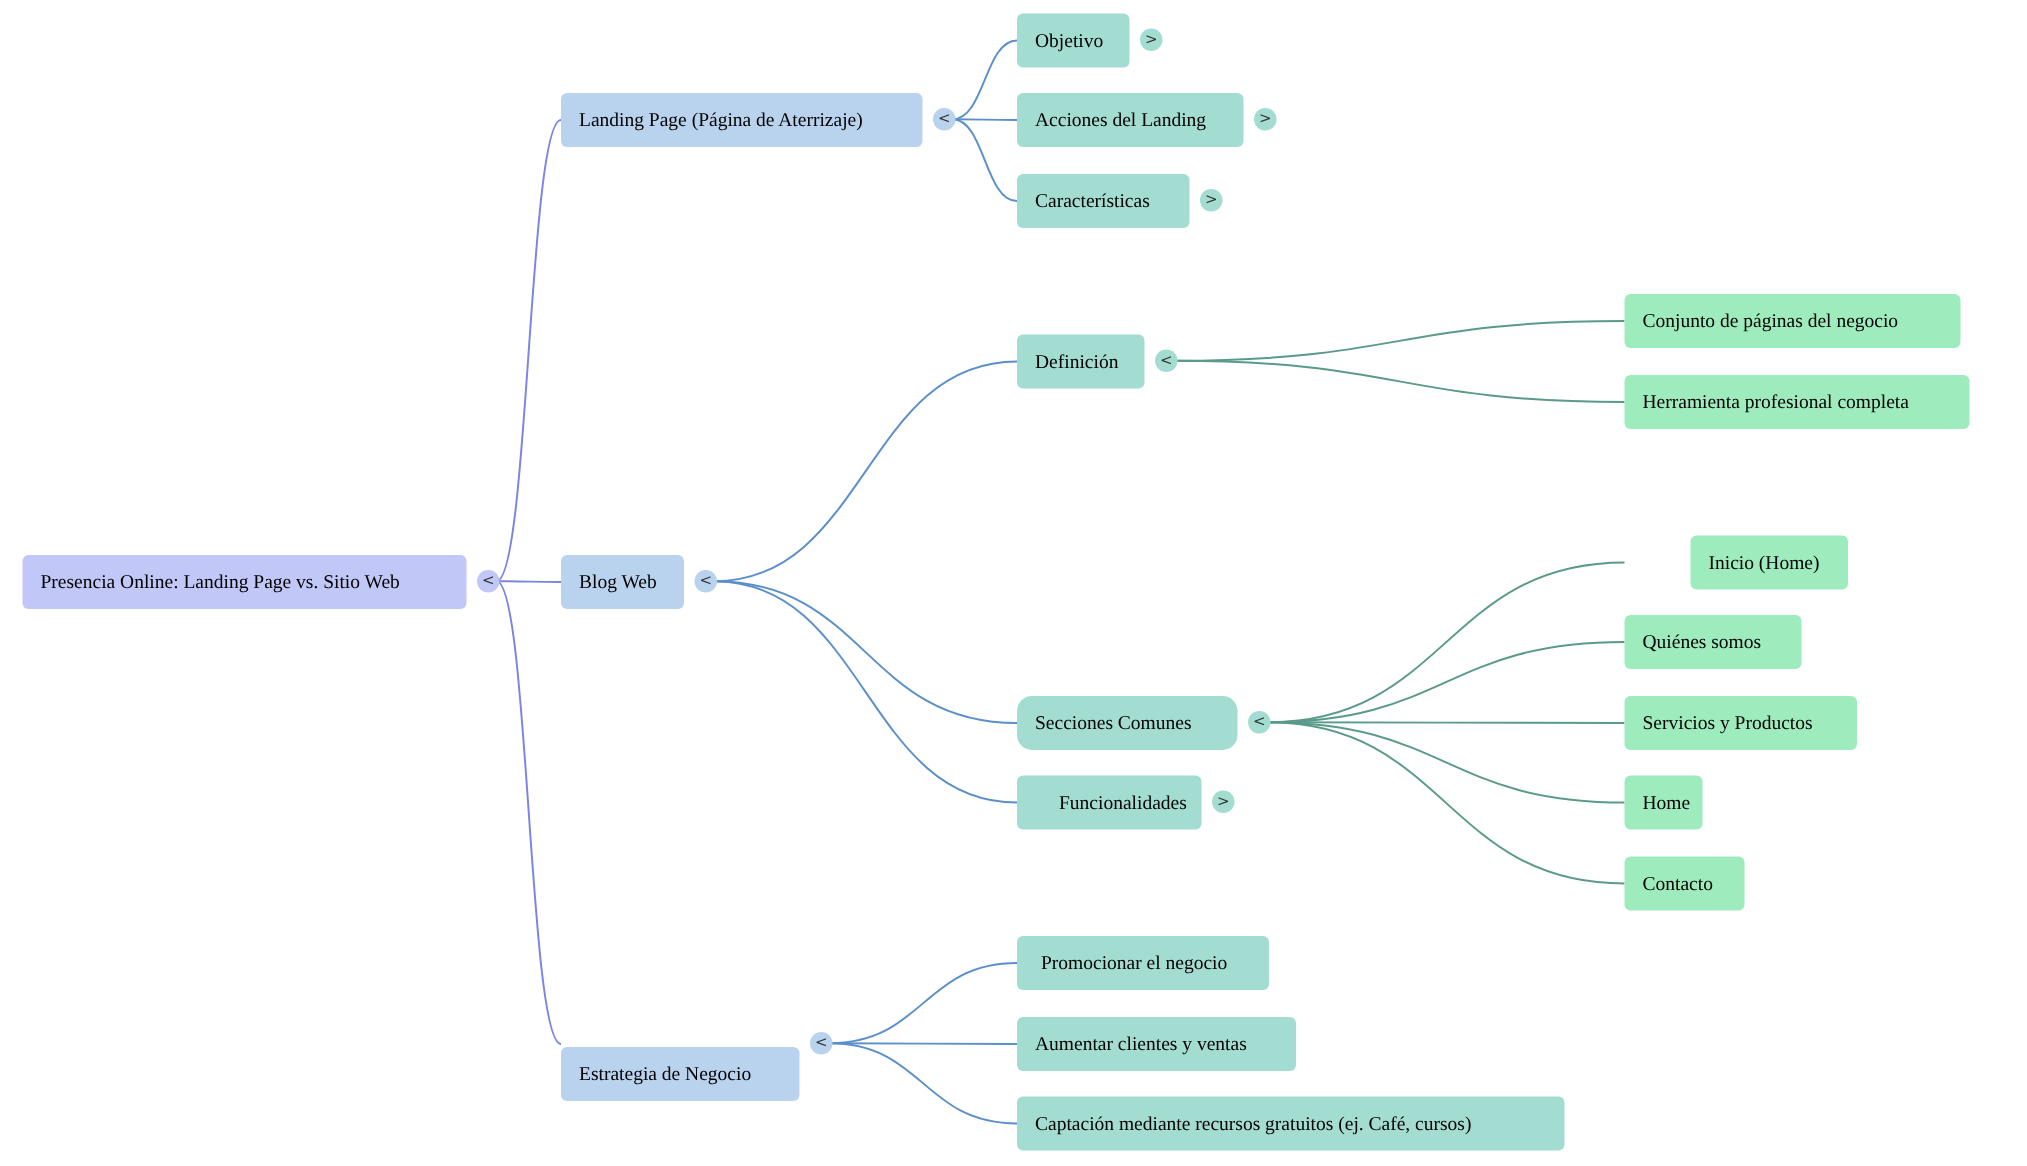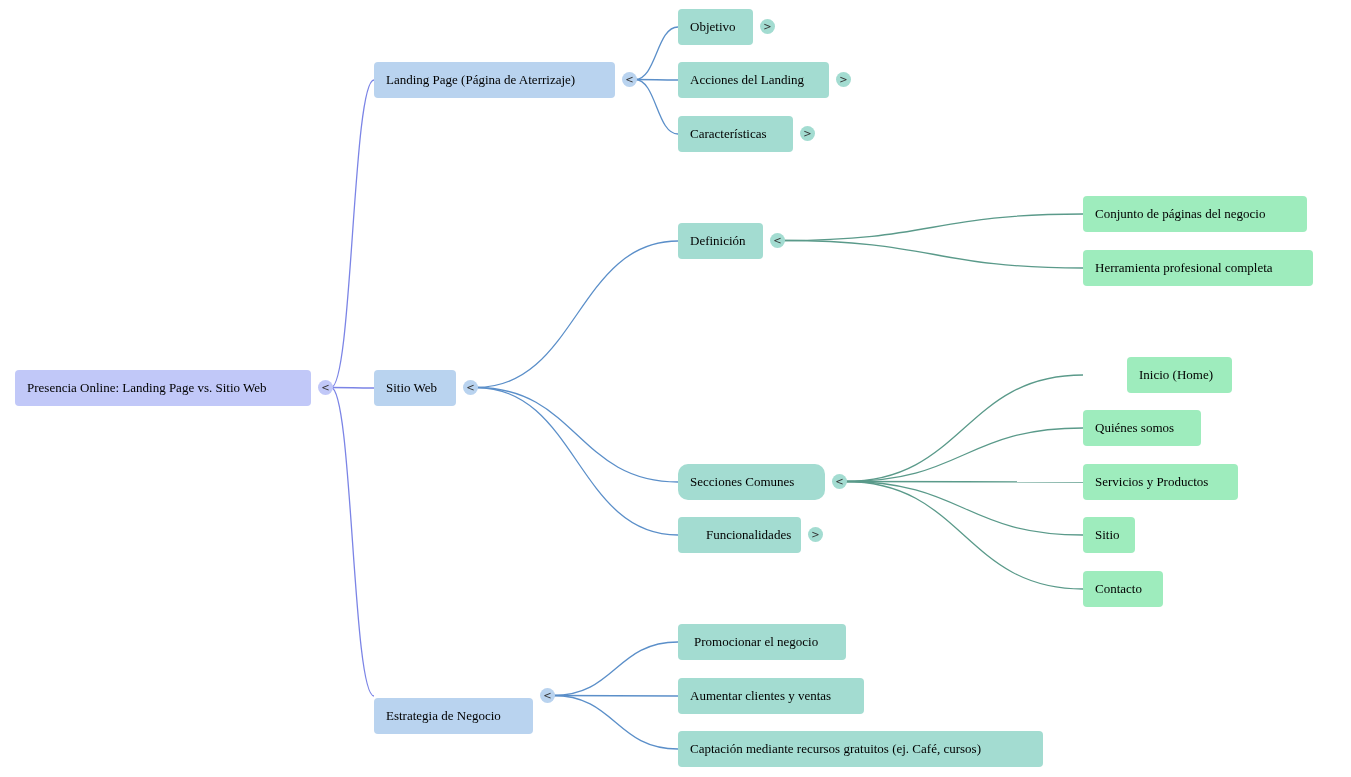--- a/index.html
+++ b/index.html
@@ -49,21 +49,21 @@
     <span>Presencia Online: Landing Page vs. Sitio Web</span>
   </div>
 <div class="toggle t0" id="t-root" style="left:318px;top:380px;">&lt;</div>
 
 <div class="node lvl1" id="n-landing" style="left:374px;top:62px;width:241px;">
     <span>Landing Page (Página de Aterrizaje)</span>
   </div>
 <div class="toggle t1" id="t-landing" style="left:622px;top:72px;">&lt;</div>
 
 <div class="node lvl1" id="n-sitio" style="left:374px;top:370px;width:82px;">
-    <span>Sitio Web</span>
+    <span>Blog Web</span>
   </div>
 <div class="toggle t1" id="t-sitio" style="left:463px;top:380px;">&lt;</div>
 
 <div class="node lvl1" id="n-estrategia" style="left:374px;top:678px;width:159px;margin-top:20px;">
     <span>Estrategia de Negocio</span>
   </div>
 <div class="toggle t1" id="t-estrategia" style="left:540px;top:688px;">&lt;</div>
 
 <div class="node lvl2" id="n-objetivo" style="left:678px;top:9px;width:75px;">
     <span>Objetivo</span>
@@ -115,17 +115,17 @@
 <div class="node lvl3" id="n-inicio" style="left:1083px;top:357px;width:105px;margin-left:44px;">
     <span>Inicio (Home)</span>
   </div>
 <div class="node lvl3" id="n-quienes" style="left:1083px;top:410px;width:118px;">
     <span>Quiénes somos</span>
   </div>
 <div class="node lvl3" id="n-servicios" style="left:1083px;top:464px;width:155px;">
     <span>Servicios y Productos</span>
   </div>
 <div class="node lvl3" id="n-blog" style="left:1083px;top:517px;width:52px;">
-    <span>Sitio</span>
+    <span>Home</span>
   </div>
 <div class="node lvl3" id="n-contacto" style="left:1083px;top:571px;width:80px;">
     <span>Contacto</span>
   </div>
 
 </body></html>

